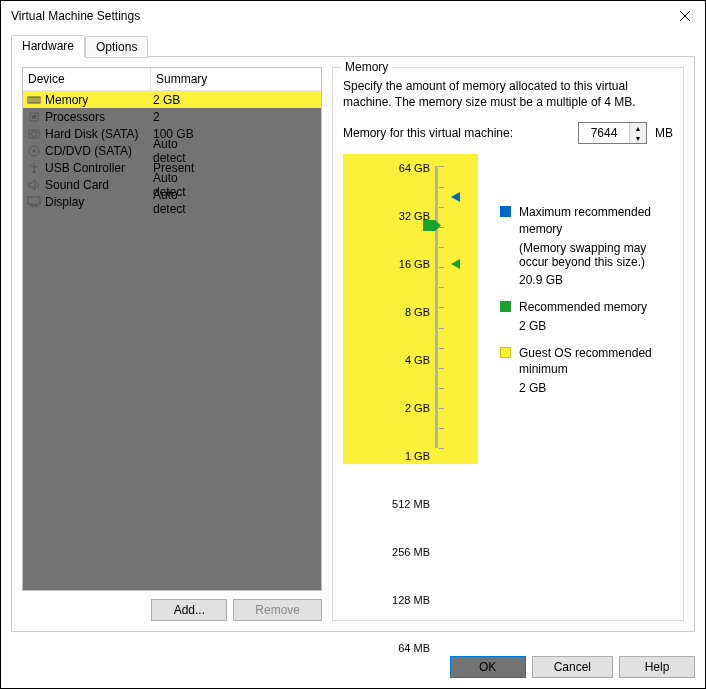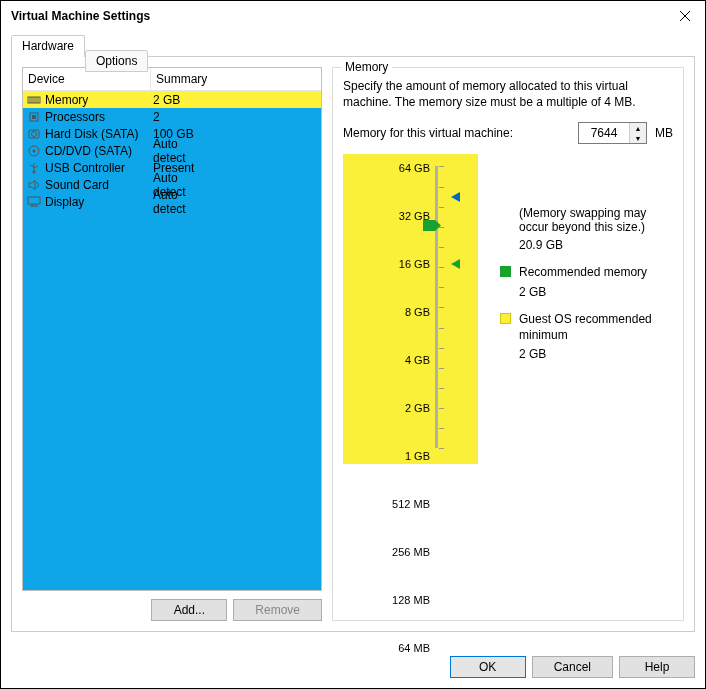--- a/index.html
+++ b/index.html
@@ -1,27 +1,27 @@
 <!DOCTYPE html>
 <html><head>
 <meta charset="utf-8">
 <style>
 * { box-sizing: border-box; margin:0; padding:0; }
 body { font-family: "Segoe UI", Tahoma, Arial, sans-serif; font-size:12px; color:#000; background:#fff; }
 .window { width:706px; height:689px; border:1px solid #000; background:#fff; position:relative; }
 .titlebar { height:30px; display:flex; align-items:center; padding:0 0 0 10px; }
-.titlebar .title { flex:1; font-size:12px;font-weight:bold; }
+.titlebar .title { flex:1; font-size:12px; }
 .titlebar .close { width:40px; height:30px; display:flex; align-items:center; justify-content:center; font-size:14px; cursor:default; }
 .content { padding:4px 10px 10px 10px; }
 .tabs { display:flex; position:relative; height:22px; }
 .tab { border:1px solid #ccc; border-bottom:none; padding:3px 10px 0 10px; font-size:12px; background:#fff; position:relative; z-index:2; border-radius:2px 2px 0 0; }
-.tab.inactive { background:#f9f9f9; border-bottom:1px solid #ccc; z-index:0; top:15px; }
+.tab.inactive { background:#f9f9f9; border-bottom:1px solid #ccc; z-index:0; top:1px; }
 .tab-body { border:1px solid #ccc; height:576px; padding:10px; display:flex; gap:10px; margin-top:-1px; }
 .left-panel { width:300px; display:flex; flex-direction:column; }
-.device-list { border:1px solid #c0c0c0; flex:1; background:#0ea5e9; overflow:hidden; }
+.device-list { border:1px solid #c0c0c0; flex:1; background:#737373; overflow:hidden; }
 .dl-header { display:flex; background:#fff; border-bottom:1px solid #e5e5e5; }
 .dl-header .col { padding:4px 5px; font-size:12px; }
 .dl-header .c1 { width:128px; border-right:1px solid #e5e5e5; }
 .dl-header .c2 { flex:1; }
 .dl-row { display:flex; padding:1px 3px; align-items:center; height:17px; }
 .dl-row .icon { width:16px; height:14px; display:flex; align-items:center; justify-content:center; margin-right:3px; }
 .dl-row .dname { width:108px; font-size:12px; }
 .dl-row .dsum { font-size:12px; }
 .dl-row.hl { background:#fff23a; }
 .dl-row.hl .dsum-wrap { background:#fff23a; }
@@ -50,21 +50,21 @@
 .scale .lbl { font-size:11px; text-align:right; width:44px; }
 .track { position:absolute; left:92px; top:12px; width:3px; height:282px; background:#b0b0b0; }
 .tick-marks { position:absolute; left:96px; top:12px; height:282px; width:10px; }
 .tick-marks .tm { position:absolute; left:0; width:5px; height:1px; background:#999; }
 .marker { position:absolute; }
 .marker.max { left:108px; }
 .marker.rec { left:108px; }
 .thumb { position:absolute; left:80px; width:18px; height:11px; }
 .fb { position:absolute; bottom:10px; right:10px; display:flex; gap:6px; }
 .fb .btn { min-width:76px; }
-.fb .btn.primary { border:1px solid #0078d7; background:#e5e5e5; }
+.fb .btn.primary { border:1px solid #0078d7; background:#737373; }
 svg { display:block; }
 </style>
 </head>
 <body>
 
 <div class="window">
   <div class="titlebar">
     <div class="title">Virtual Machine Settings</div>
     <div class="close">
       <svg width="10" height="10">
@@ -237,20 +237,24 @@
                     <polygon points="0,5 9,0 9,10" fill="#19a22e"></polygon>
                   </svg>
               </div>
               <div class="thumb" style="top:66px">
                 <svg width="18" height="11">
                     <polygon points="0,0 12,0 18,5.5 12,11 0,11" fill="#19a22e"></polygon>
                   </svg>
               </div>
             </div>
             <div class="legend-zone">
+              <div class="lg-item">
+                <div class="lg-sw" style="background:#0068c6"></div>
+                <div class="lg-text">Maximum recommended memory</div>
+              </div>
               <div class="lg-sub">(Memory swapping may occur beyond this size.)</div>
               <div class="lg-sub" style="margin-top:-8px">20.9 GB</div>
               <div class="lg-item">
                 <div class="lg-sw" style="background:#19a22e"></div>
                 <div class="lg-text">Recommended memory</div>
               </div>
               <div class="lg-sub">2 GB</div>
               <div class="lg-item">
                 <div class="lg-sw" style="background:#faf03a;border:1px solid #d6c600"></div>
                 <div class="lg-text">Guest OS recommended minimum</div>

